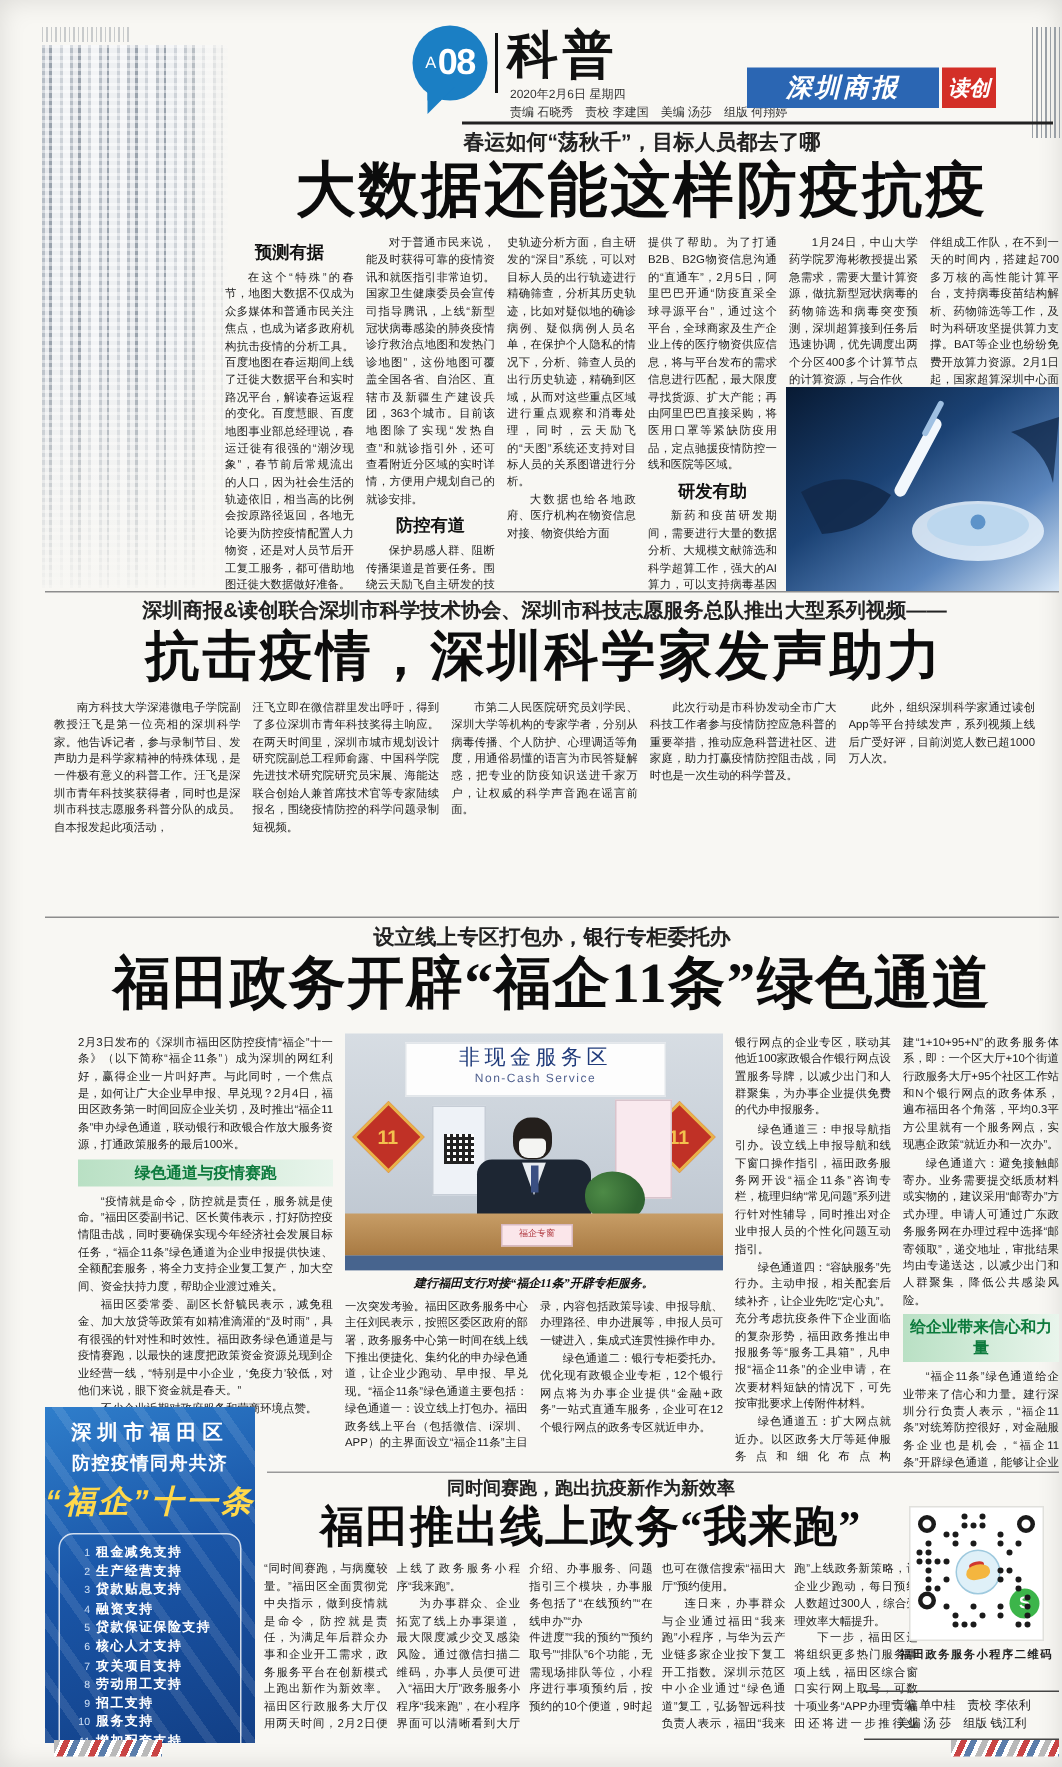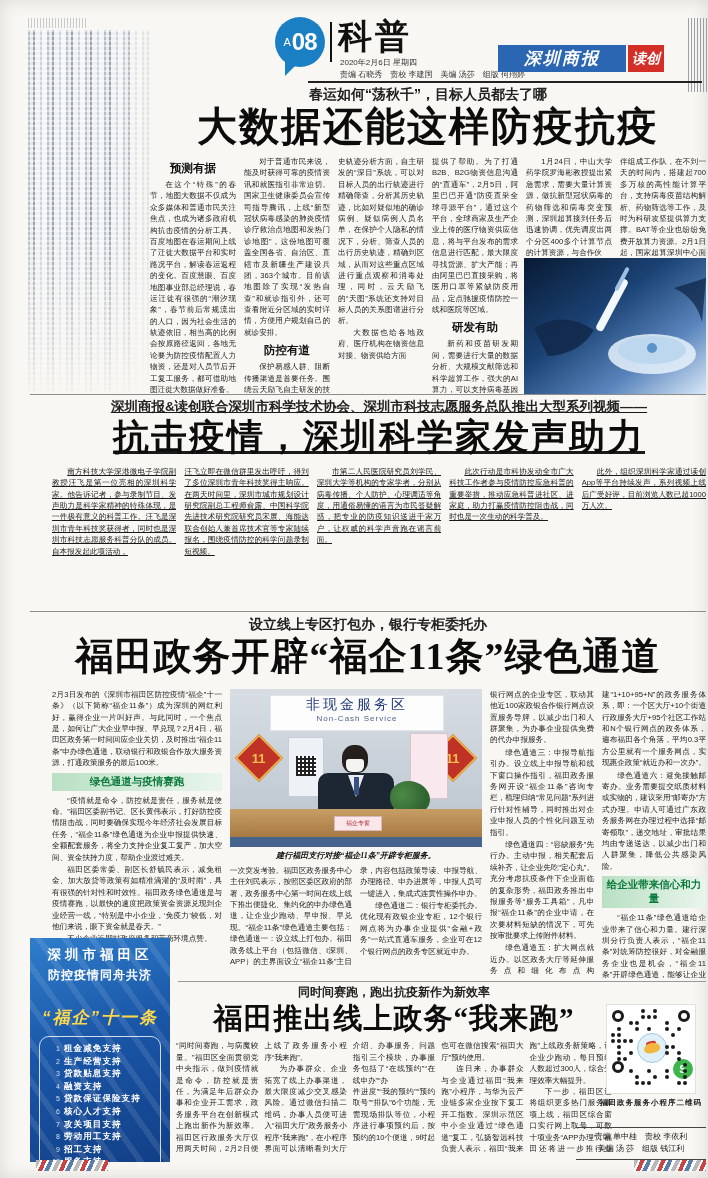--- a/index.html
+++ b/index.html
@@ -43,21 +43,21 @@
   
   .a1{position:absolute;left:150px;top:86px;width:556px;}
   .a1 .kicker{font-size:14px;}
   .a1 .headline{font-size:40px;letter-spacing:2px;margin-top:2px;}
   .a1-body{position:relative;margin-top:8px;height:238px;display:flex;gap:8px;}
   .a1-body .col{flex:1;}
   .photo1{position:absolute;right:0;bottom:0;width:182px;height:136px;z-index:2;}
   .photo1 svg{display:block;}
 
   
-  .a2{position:absolute;left:52px;top:398px;width:654px;text-decoration:underline;}
+  .a2{position:absolute;left:36px;top:398px;width:654px;}
   .a2 .kicker{font-size:13.5px;}
   .a2 .headline{font-size:36px;letter-spacing:2px;margin-top:3px;}
   .a2-body{margin-top:9px;height:146px;display:flex;gap:8px;}
   .a2-body .col{flex:1;}
 
   
   .a3{position:absolute;left:30px;top:616px;width:676px;}
   .a3 .kicker{font-size:14px;}
   .a3 .headline{font-size:38px;letter-spacing:1px;margin-top:3px;}
   .a3-content{margin-top:12px;margin-left:22px;width:654px;height:292px;display:flex;gap:8px;}
@@ -90,21 +90,21 @@
   .p2-desk{position:absolute;left:0;bottom:10px;width:100%;height:28px;background:linear-gradient(180deg,#c79d66,#a87a43);}
   .p2-front{position:absolute;left:0;bottom:0;width:100%;height:10px;background:#47648e;}
   .p2-card{position:absolute;left:104px;bottom:16px;width:46px;height:13px;background:#fbe6ea;border:1px solid #d8b9c0;font-size:6px;color:#b0383f;text-align:center;line-height:12px;}
 
   
   .bluebox{position:absolute;left:30px;top:938px;width:140px;height:224px;box-sizing:border-box;
     background:linear-gradient(160deg,#2f7ecb 0%,#1a56a8 45%,#123f86 100%);overflow:hidden;}
   .bluebox::before{content:"";position:absolute;inset:0;background:repeating-linear-gradient(55deg,rgba(255,255,255,.10) 0 6px,rgba(0,0,0,0) 6px 22px);}
   .bb-t1{position:relative;text-align:center;color:#fff;font-weight:bold;font-size:13.5px;letter-spacing:4px;margin-top:8px;}
   .bb-t2{position:relative;text-align:center;color:#fff;font-weight:bold;font-size:12px;letter-spacing:1px;margin-top:3px;}
-  .bb-t3{position:relative;text-align:center;color:#ffd84a;font-weight:900;font-size:17px;letter-spacing:2px;margin-top:22px;font-style:italic;}
+  .bb-t3{position:relative;text-align:center;color:#ffd84a;font-weight:900;font-size:21px;letter-spacing:2px;margin-top:3px;font-style:italic;}
   .bb-list{position:relative;margin:7px 9px 0;border:1px solid rgba(255,255,255,.8);border-radius:10px;padding:6px 7px;}
   .bb-row{display:flex;align-items:baseline;height:12.6px;}
   .bb-num{width:13px;font-size:7px;color:#cfe0f5;text-align:right;margin-right:4px;}
   .bb-label{font-size:8.6px;font-weight:bold;color:#fff;letter-spacing:1px;white-space:nowrap;}
 
   
   .a4{position:absolute;left:176px;top:984px;width:436px;}
   .a4 .kicker{font-size:12px;}
   .a4 .headline{font-size:29px;letter-spacing:1px;margin-top:2px;}
   .a4-body{margin-top:7px;height:118px;column-count:5;column-gap:6px;overflow:hidden;}

